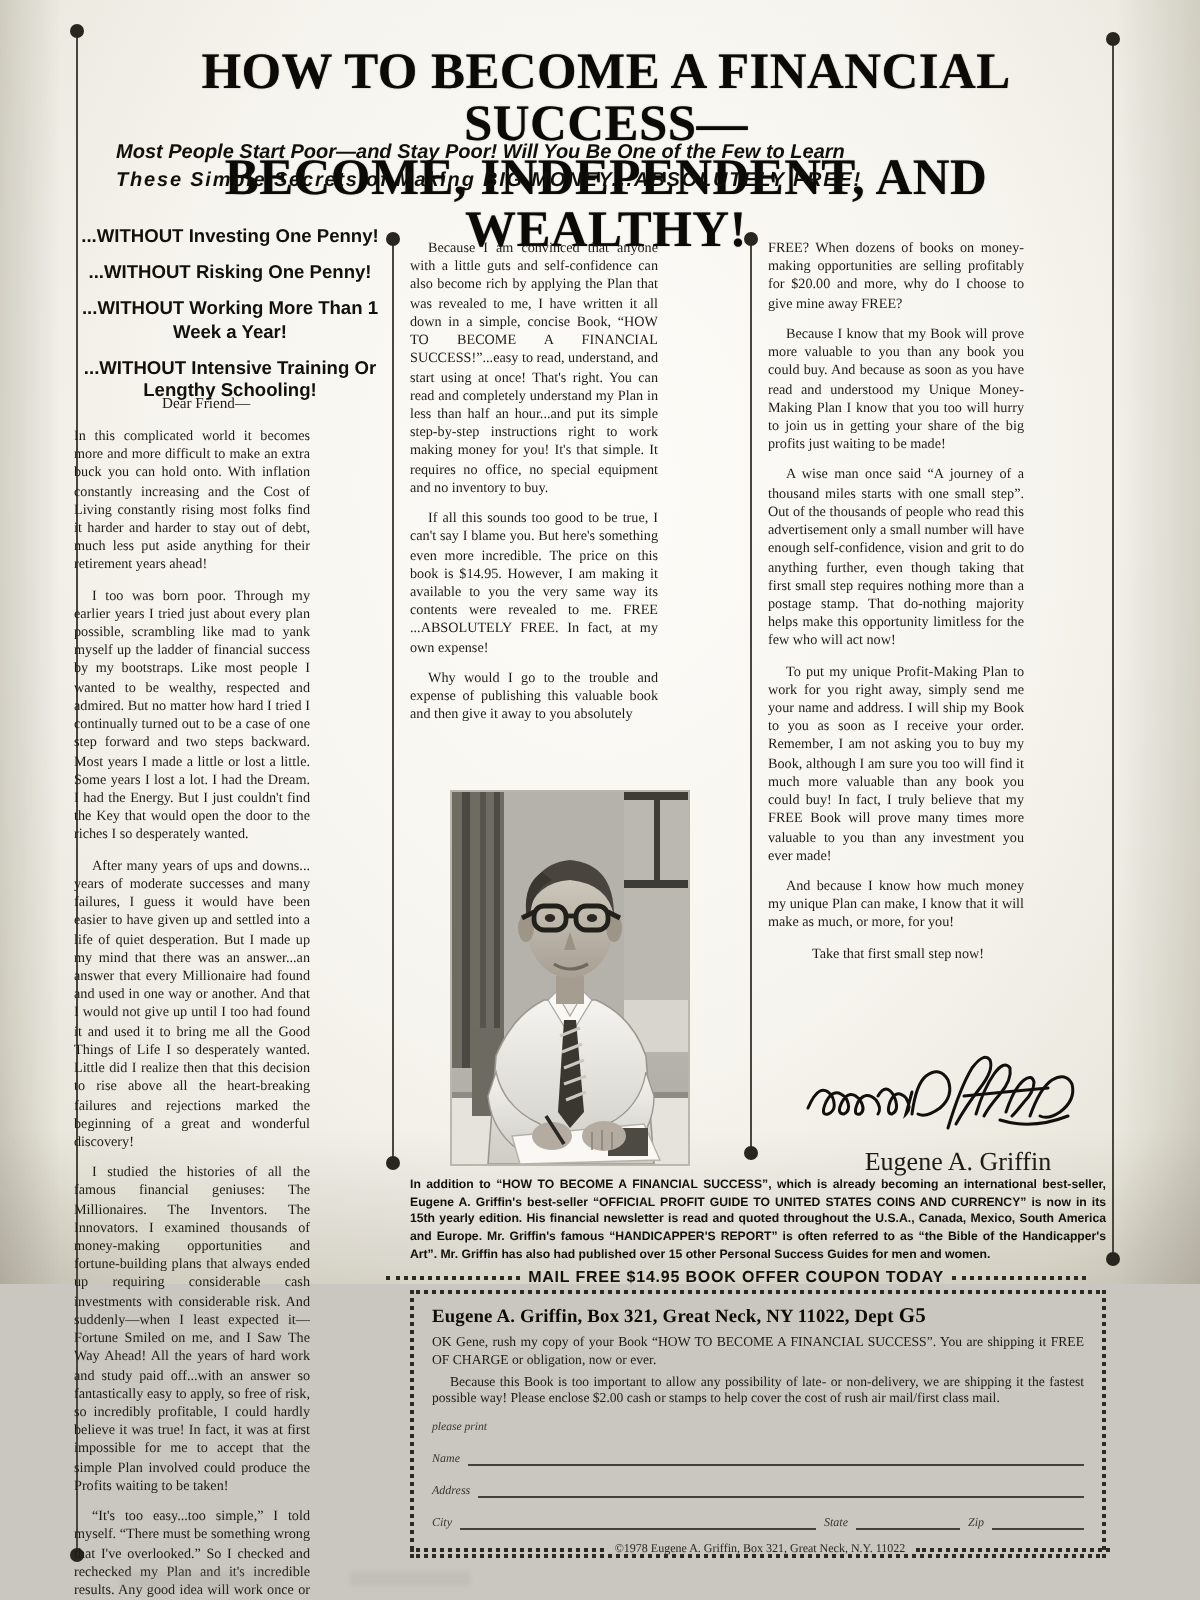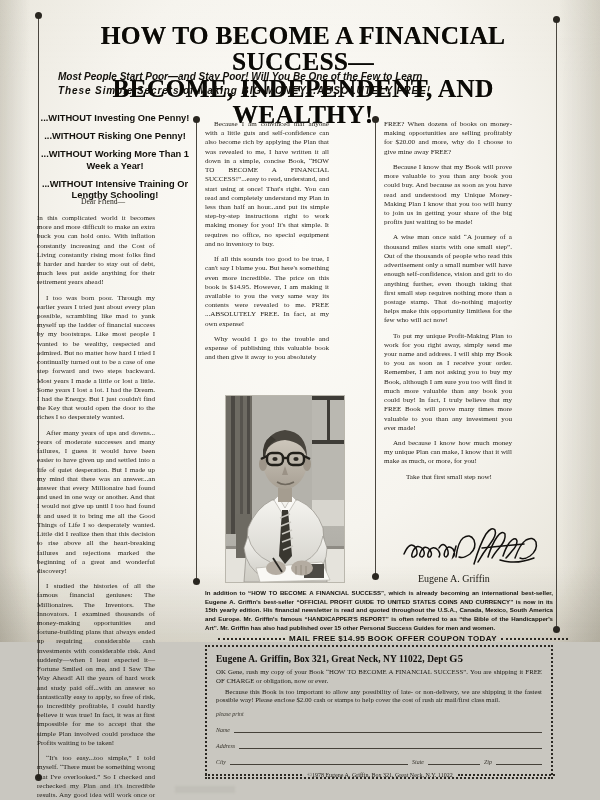--- a/index.html
+++ b/index.html
@@ -79,34 +79,34 @@
   }
   .photo svg{display:block;width:118px;height:186px;}
 
   
   .sig{
     position:absolute;left:400px;top:524px;width:140px;height:46px;
   }
   .sig svg{display:block;width:140px;height:46px;}
   .signame{
     position:absolute;left:418px;top:573px;width:122px;
-    font-size:10px;text-align:left;color:#201d17;
+    font-size:13px;text-align:center;color:#201d17;
   }
 
   
   .creds{
     position:absolute;left:205px;top:589px;width:348px;
     font-family:"Liberation Sans", sans-serif;
     font-weight:700;font-size:6.1px;line-height:1.42;
     text-align:justify;color:#14120d;
   }
 
   
   .couponhead{
-    position:absolute;left:218px;top:634px;width:350px;
+    position:absolute;left:193px;top:634px;width:350px;
     font-family:"Liberation Sans", sans-serif;
     font-weight:700;font-size:8px;letter-spacing:.4px;
     color:#15130e;text-align:right;white-space:nowrap;
     display:flex;align-items:center;gap:4px;
   }
   .couponhead .dots{flex:1;height:0;border-top:2px dotted #2f2c26;}
   .coupon{
     position:absolute;left:205px;top:645px;width:348px;height:134px;
     border:2px dotted #2f2c26;box-sizing:border-box;
     padding:6px 9px 0 9px;

